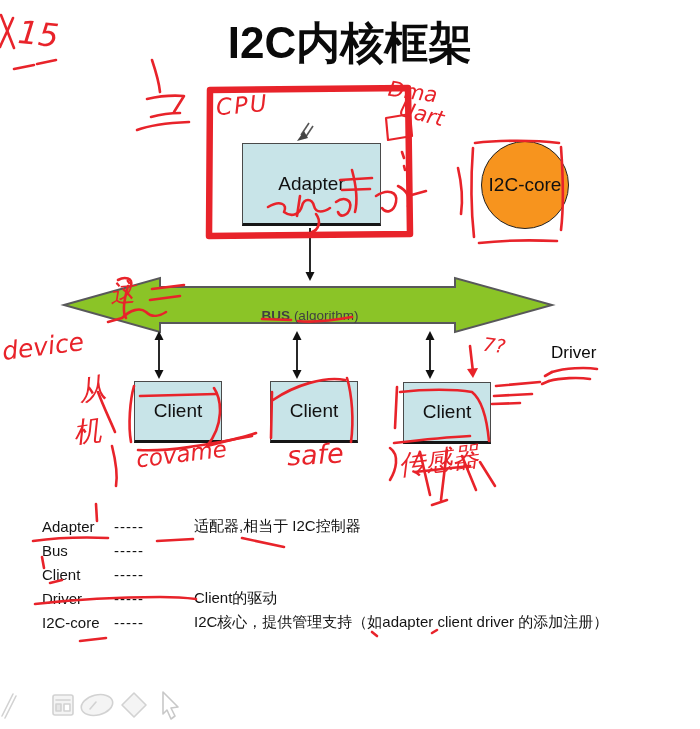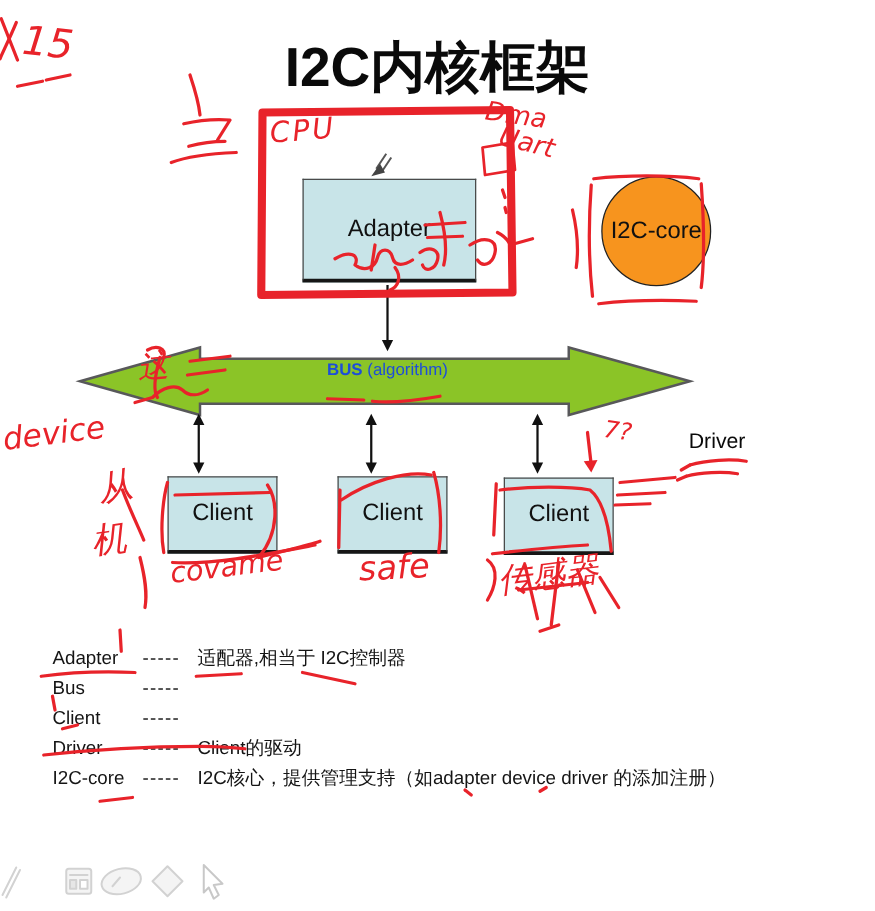--- a/index.html
+++ b/index.html
@@ -2,55 +2,55 @@
 <html><head>
 <meta charset="utf-8">
 <style>
   html,body{margin:0;padding:0;background:#fff;}
   #canvas{
     position:relative;width:700px;height:729px;background:#ffffff;overflow:hidden;
     font-family:"Liberation Sans","DejaVu Sans",sans-serif;
   }
   .abs{position:absolute;}
   #title{
-    left:0;top:25px;width:700px;text-align:center;
+    left:0;top:14px;width:700px;text-align:center;
     font-size:44px;font-weight:bold;color:#0a0a0a;letter-spacing:0px;
   }
   .node-box{
     background:#C8E4E8;border:1.6px solid #4a4a4a;border-bottom:3px solid #161616;
     display:flex;align-items:center;justify-content:center;
     color:#111;box-sizing:border-box;
   }
   #adapter-box{left:242px;top:143px;width:139px;height:83px;font-size:19px;}
   .client-box{width:88px;height:62px;font-size:19px;}
   #client-1{left:134px;top:381px;}
   #client-2{left:270px;top:381px;}
   #client-3{left:403px;top:382px;}
   #i2c-core-circle{
     left:481px;top:141px;width:88px;height:88px;border-radius:50%;
     background:#F7941E;border:1.6px solid #222;
     display:flex;align-items:center;justify-content:center;
     font-size:19px;color:#111;box-sizing:border-box;
   }
   #bus-label{
-    left:230px;top:288px;width:160px;text-align:center;font-size:13.5px;color:#1d4ed8;
+    left:230px;top:308px;width:160px;text-align:center;font-size:13.5px;color:#404040;
   }
   #bus-label b{font-weight:bold;}
   #driver-label{left:551px;top:343px;font-size:17px;color:#0a0a0a;}
   
   .hw{
     position:absolute;color:#E8232A;font-style:italic;
     font-family:"DejaVu Sans",sans-serif;white-space:nowrap;line-height:1;
   }
   
   #legend{left:42px;top:514px;width:640px;font-size:15px;color:#141414;}
   .leg-row{display:flex;height:24px;align-items:center;}
   .leg-term{width:72px;flex:0 0 72px;}
   .leg-dash{width:44px;flex:0 0 44px;letter-spacing:1px;}
-  .leg-desc{white-space:nowrap;}
+  .leg-desc{white-space:nowrap;margin-left:36px;}
   svg{position:absolute;left:0;top:0;}
   .nopointer{pointer-events:none;}
 </style>
 </head>
 <body>
 
 <div id="canvas">
 
   <svg class="nopointer" width="700" height="729" viewBox="0 0 700 729">
 
@@ -122,21 +122,21 @@
       <span class="leg-dash">-----</span>
     </div>
     <div class="leg-row">
       <span class="leg-term">Driver</span>
       <span class="leg-dash">-----</span>
       <span class="leg-desc">Client的驱动</span>
     </div>
     <div class="leg-row">
       <span class="leg-term">I2C-core</span>
       <span class="leg-dash">-----</span>
-      <span class="leg-desc">I2C核心，提供管理支持（如adapter device driver 的添加注册）</span>
+      <span class="leg-desc">I2C核心，提供管理支持（如adapter client driver 的添加注册）</span>
     </div>
   </div>
 
   <span class="hw" style="left:18px;top:18px;font-size:32px;transform:rotate(6deg);">15</span>
   <span class="hw" style="left:216px;top:94px;font-size:23px;letter-spacing:2px;transform:rotate(-5deg);">CPU</span>
   <span class="hw" style="left:388px;top:82px;font-size:21px;transform:rotate(8deg);">Dma</span>
   <span class="hw" style="left:399px;top:104px;font-size:21px;transform:rotate(14deg);">Uart</span>
   <span class="hw" style="left:2px;top:334px;font-size:25px;transform:rotate(-7deg);">device</span>
   <span class="hw" style="left:110px;top:280px;font-size:25px;transform:rotate(-5deg);">这</span>
   <span class="hw" style="left:78px;top:376px;font-size:28px;transform:rotate(-10deg);">从</span>

